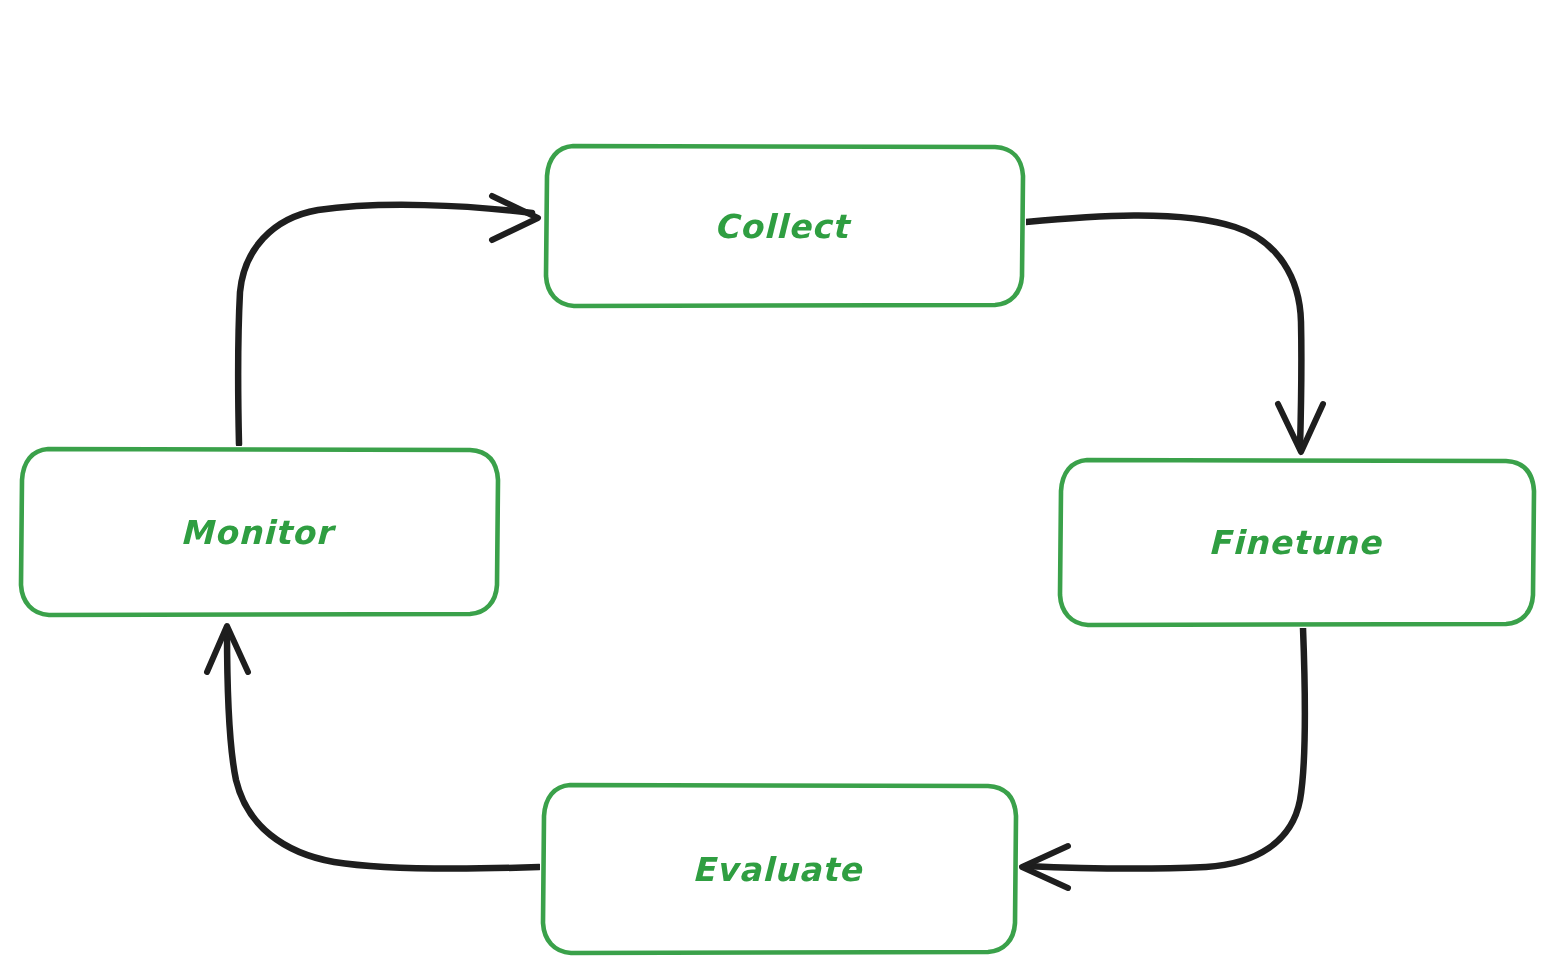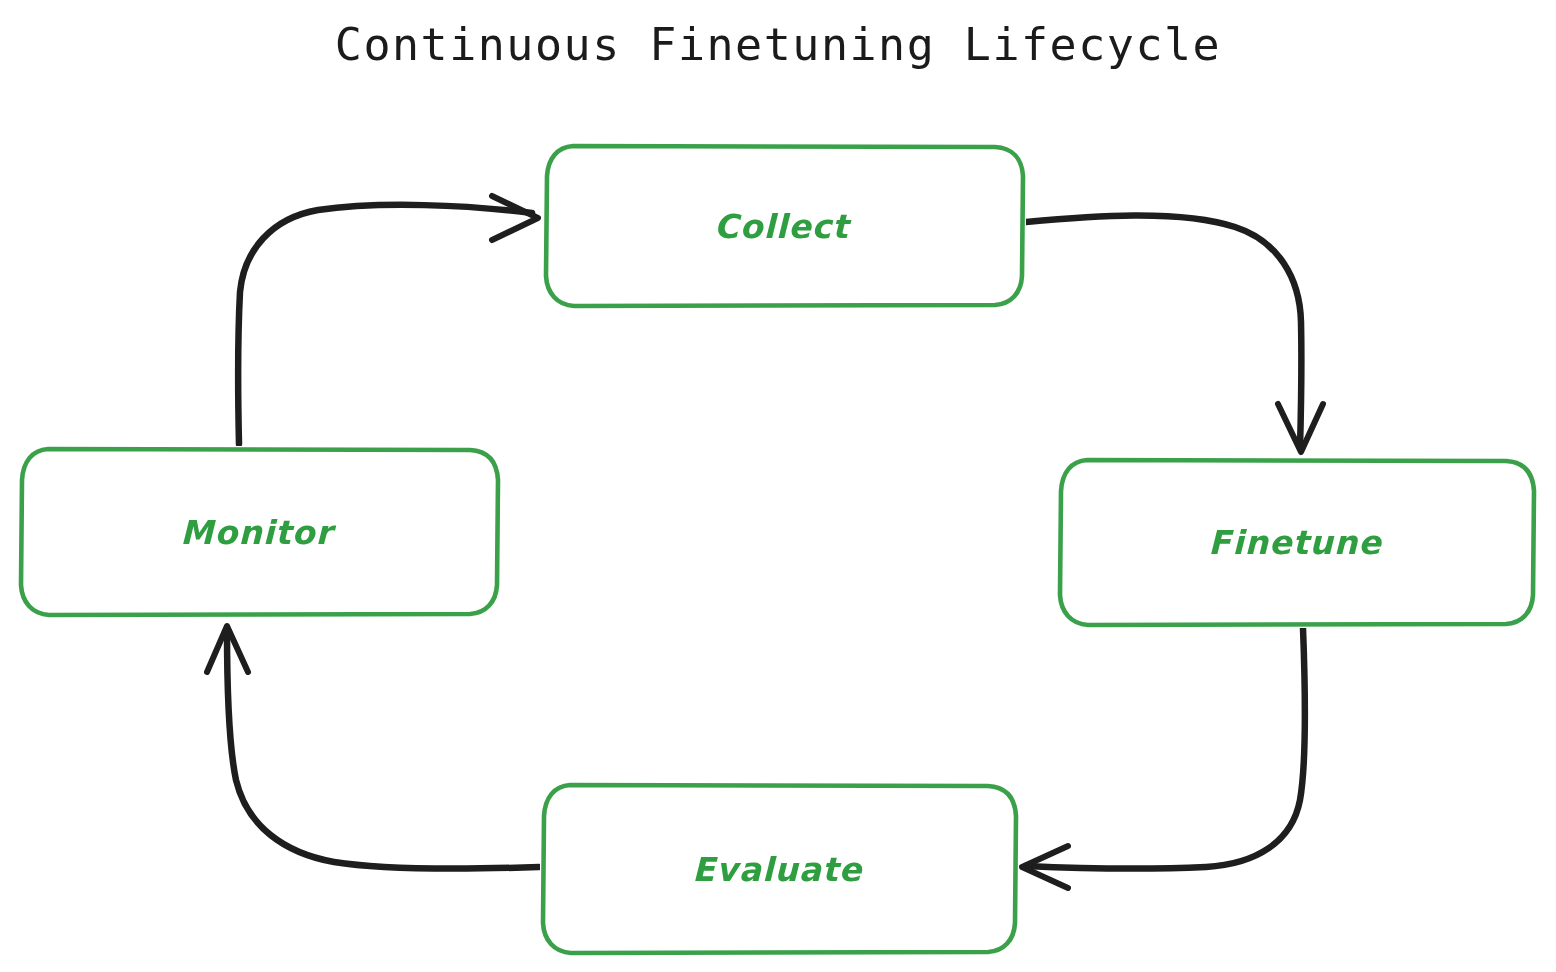--- a/index.html
+++ b/index.html
@@ -65,21 +65,20 @@
   #node-collect   { left: 543px; top: 143px; width: 483px; height: 166px; }
   #node-finetune  { left: 1057px; top: 457px; width: 480px; height: 171px; }
   #node-evaluate  { left: 540px; top: 782px; width: 479px; height: 174px; }
   #node-monitor   { left: 18px;  top: 446px; width: 483px; height: 172px; }
 </style>
 </head>
 <body>
 
 <div id="canvas">
 
-  <div id="diagram-title">Continuous Finetuning Lifecycle</div>
 
   <svg id="edges-layer" viewBox="0 0 1556 972" width="1556" height="972">
     <g fill="none" stroke="#1e1e1e" stroke-width="6.5" stroke-linecap="round" stroke-linejoin="round">
 
       <g>
         <path d="M 239 444
                  C 238 400, 238 330, 240 292
                  C 244 250, 272 218, 318 210
                  C 380 201, 468 205, 532 213"></path>
         <path d="M 492 196 L 538 218 L 492 240" stroke-width="6"></path>

